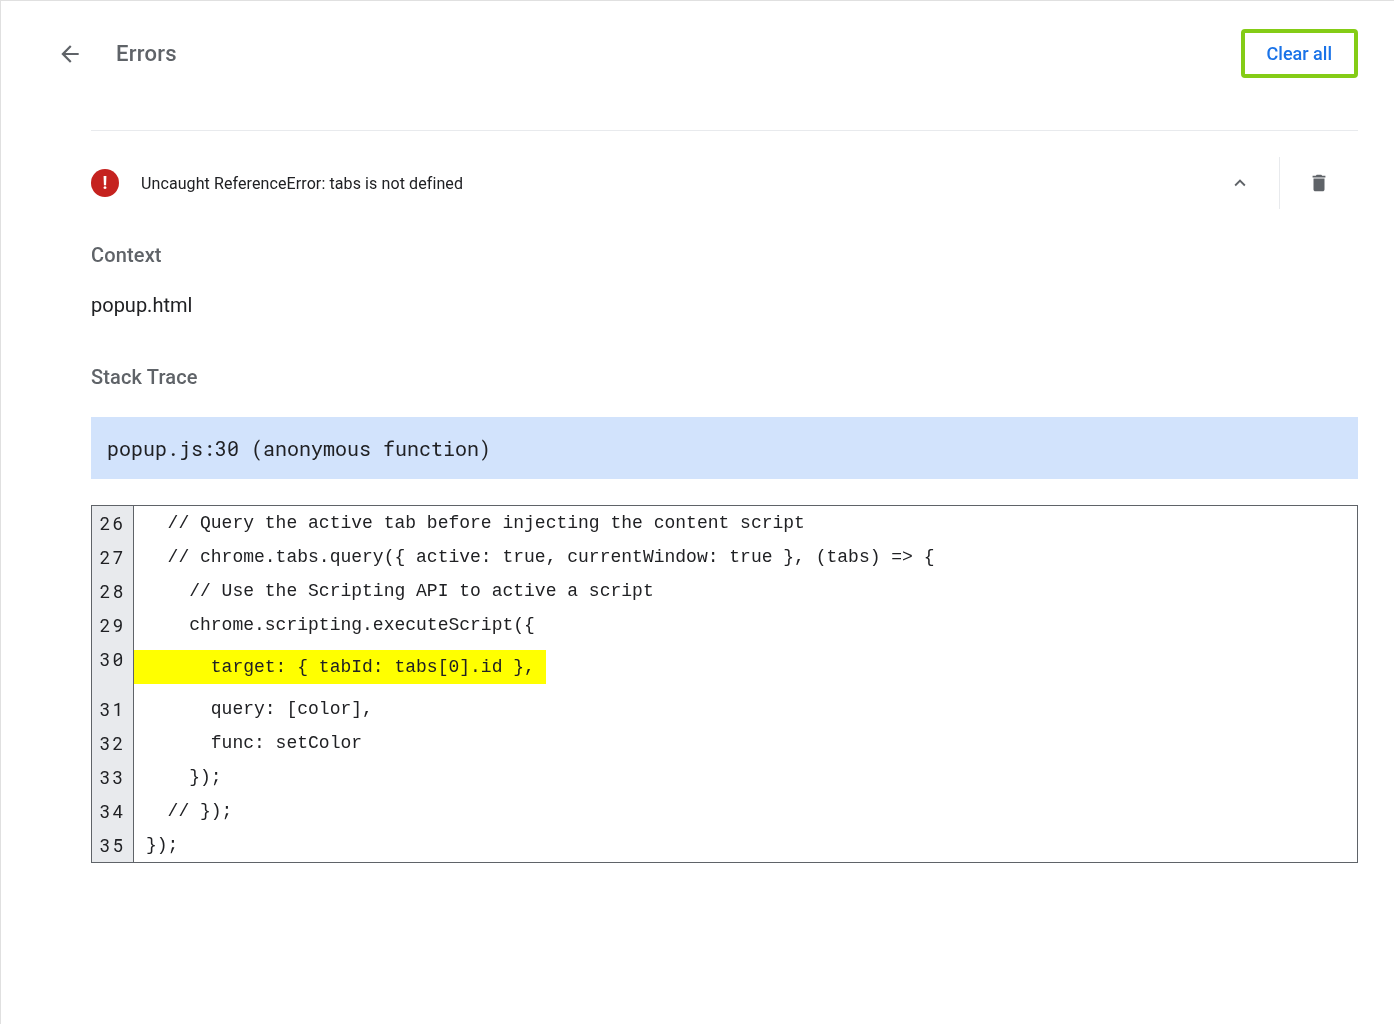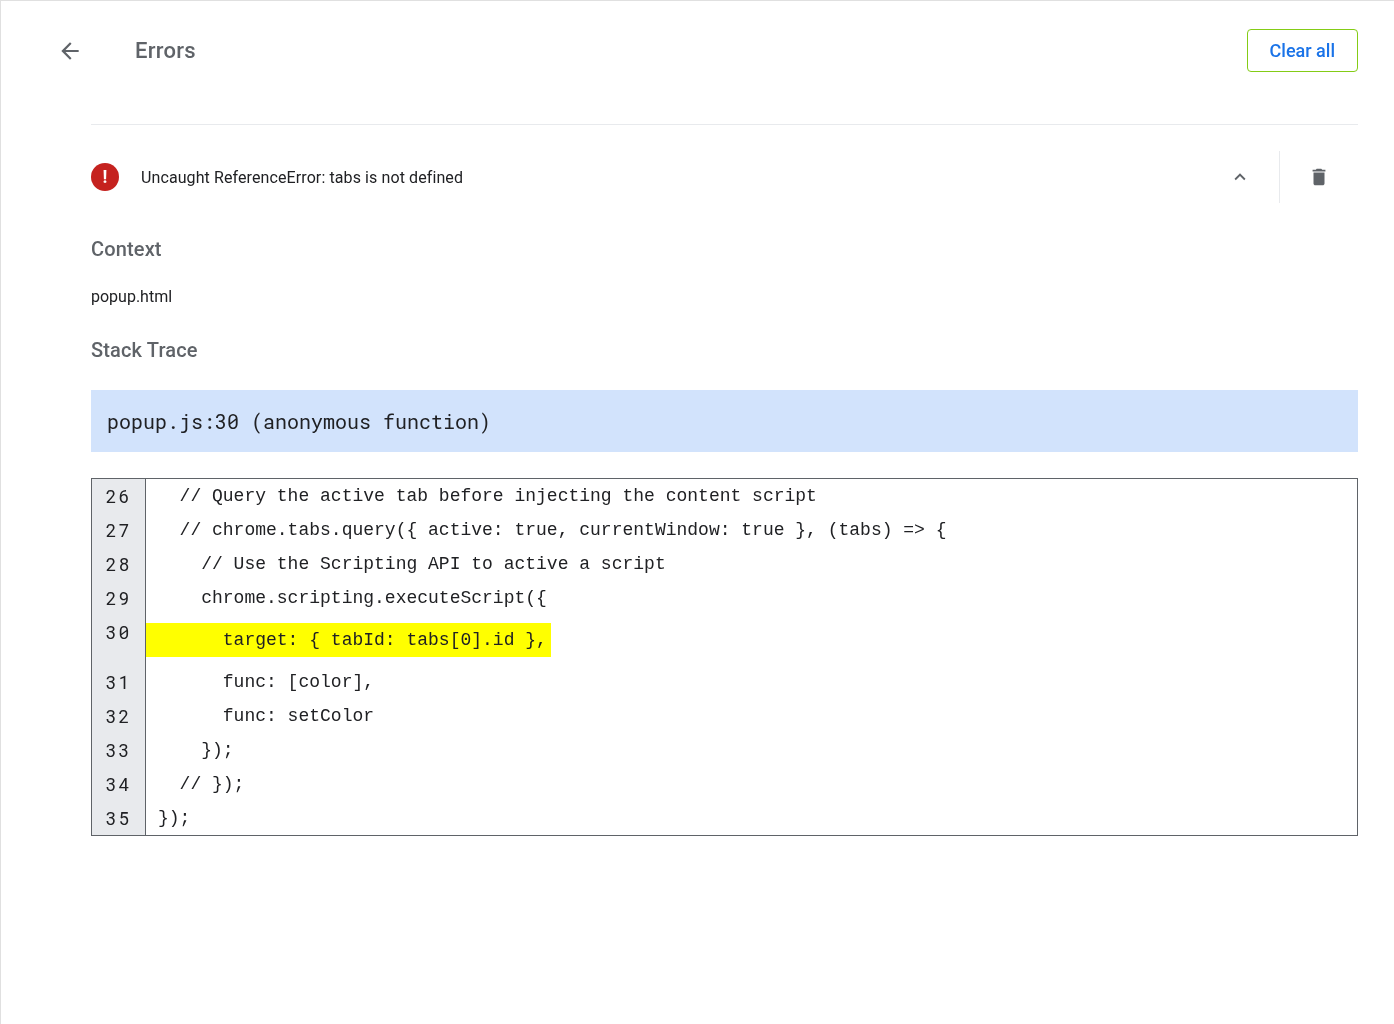--- a/index.html
+++ b/index.html
@@ -22,21 +22,21 @@
     }
     .header {
       display: flex;
       align-items: center;
       justify-content: space-between;
       padding: 28px 36px 28px 56px;
     }
     .header-left {
       display: flex;
       align-items: center;
-      gap: 52px;
+      gap: 33px;
       justify-content: flex-end;
     }
     .back-arrow {
       cursor: pointer;
       display: flex;
       align-items: center;
       justify-content: center;
     }
     .back-arrow svg {
       width: 26px;
@@ -44,21 +44,21 @@
       fill: #5f6368;
     }
     .page-title {
       font-size: 22px;
       font-weight: 500;
       color: #5f6368;
       letter-spacing: 0.25px;
     }
     .clear-all-btn {
       background: #fff;
-      border: 1px solid #84cc16;
+      border: 4px solid #84cc16;
       border-radius: 4px;
       padding: 10px 22px;
       color: #1a73e8;
       font-size: 18px;
       font-weight: 500;
       cursor: pointer;
       font-family: inherit;
     }
     .content {
       padding: 0 36px 0 90px;
@@ -136,23 +136,23 @@
     }
     .section-heading {
       font-size: 20px;
       font-weight: 500;
       color: #5f6368;
       margin-top: 8px;
       margin-bottom: 26px;
       letter-spacing: 0.15px;
     }
     .context-value {
-      font-size: 16px;
-      color: #202124;
-      margin-bottom: 32px;
+      font-size: 20px;
+      color: #202124;
+      margin-bottom: 48px;
     }
     .stack-frame-bar {
       background: #d2e3fc;
       padding: 18px 16px;
       font-family: 'Roboto Mono', 'Courier New', monospace;
       font-size: 20px;
       color: #202124;
       margin-top: 28px;
       margin-bottom: 26px;
     }
@@ -160,42 +160,42 @@
       border: 1px solid #5f6368;
       font-family: 'Roboto Mono', 'Courier New', monospace;
       font-size: 18px;
       line-height: 1.0;
     }
     .code-line {
       display: flex;
       align-items: stretch;
     }
     .line-num {
-      width: 54px;
+      width: 42px;
       background: #e8eaed;
       color: #202124;
       text-align: center;
       padding: 8px 0;
       border-right: 1px solid #5f6368;
       flex-shrink: 0;
       letter-spacing: 2px;
     }
     .line-code {
       padding: 8px 12px;
       white-space: pre;
       flex: 1;
       color: #202124;
       font-family: Liberation Mono, monospace;
     }
     .line-code.highlighted {
       padding: 8px 0 8px 0;
     }
     .line-code.highlighted span {
       background: #ffff00;
-      padding: 8px 4px 8px 12px;
+      padding: 8px 11px 8px 12px;
       display: inline-block;
     }
   </style>
 </head>
 <body>
 
 <div class="container">
   <div class="header">
     <div class="header-left">
       <div class="back-arrow">
@@ -255,21 +255,21 @@
         <div class="code-line">
           <div class="line-num">29</div>
           <div class="line-code">    chrome.scripting.executeScript({</div>
         </div>
         <div class="code-line">
           <div class="line-num">30</div>
           <div class="line-code highlighted"><span>      target: { tabId: tabs[0].id },</span></div>
         </div>
         <div class="code-line">
           <div class="line-num">31</div>
-          <div class="line-code">      func: [color],</div>
+          <div class="line-code">      query: [color],</div>
         </div>
         <div class="code-line">
           <div class="line-num">32</div>
           <div class="line-code">      func: setColor</div>
         </div>
         <div class="code-line">
           <div class="line-num">33</div>
           <div class="line-code">    });</div>
         </div>
         <div class="code-line">

